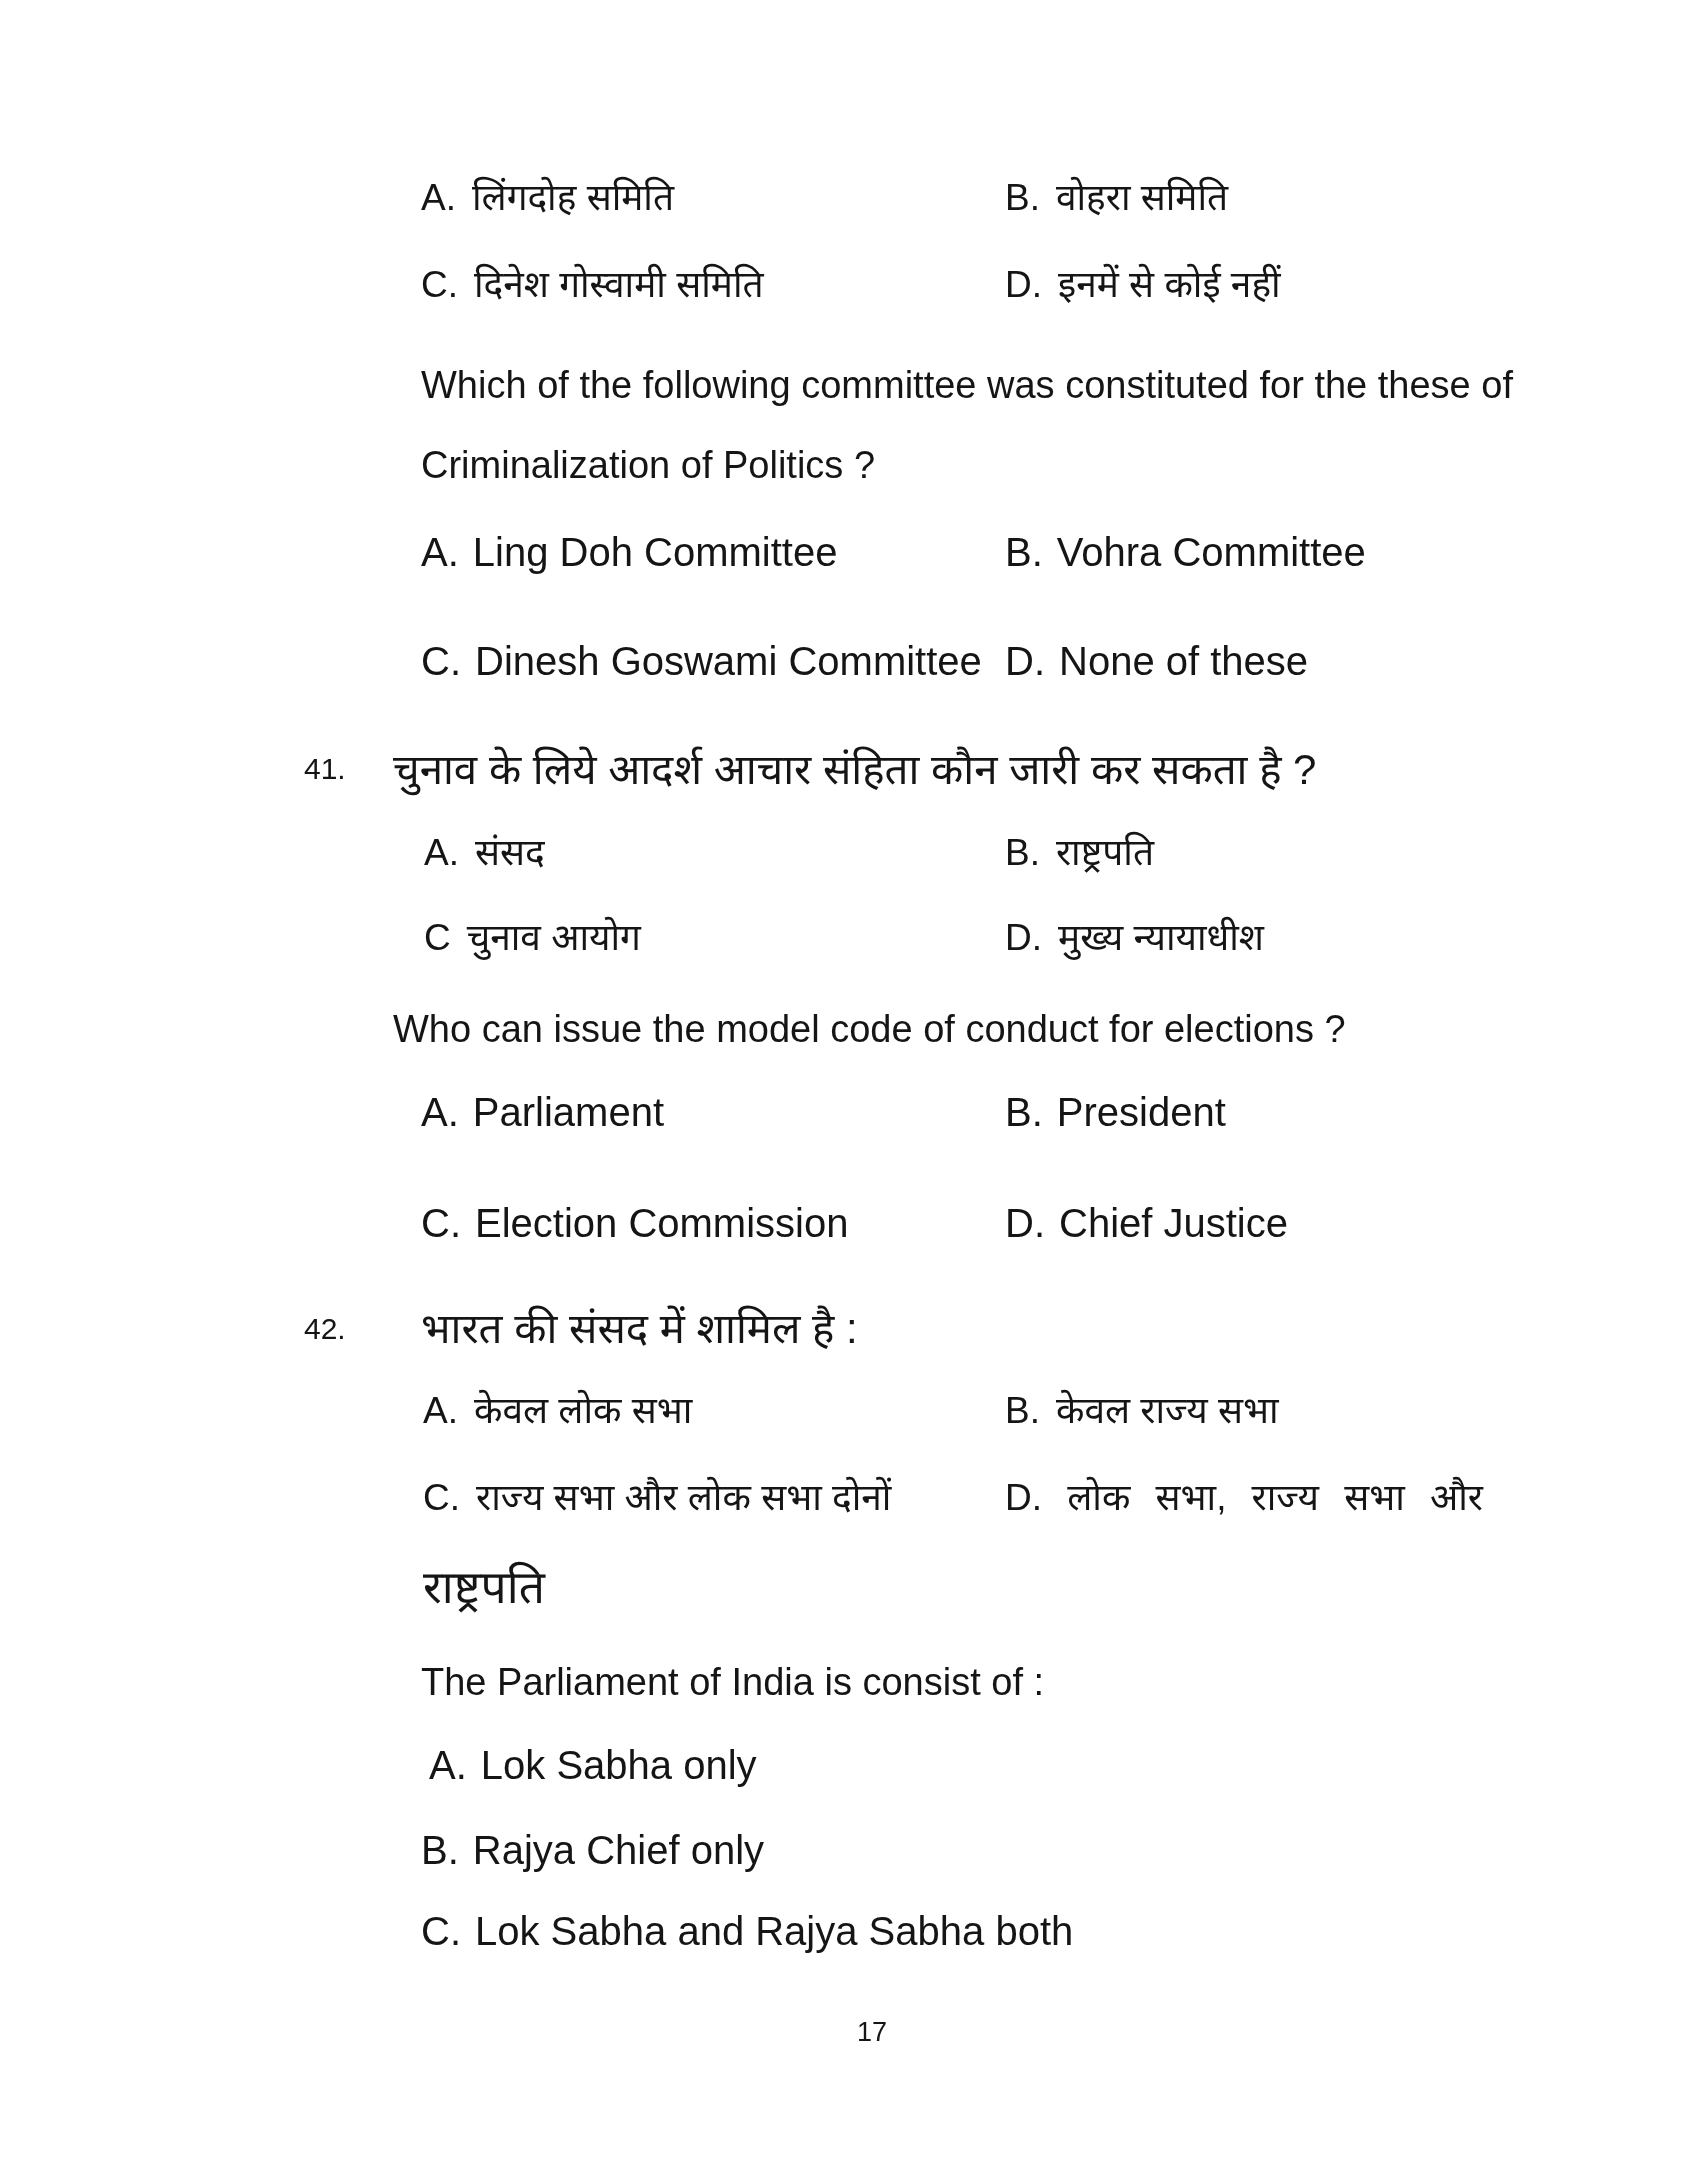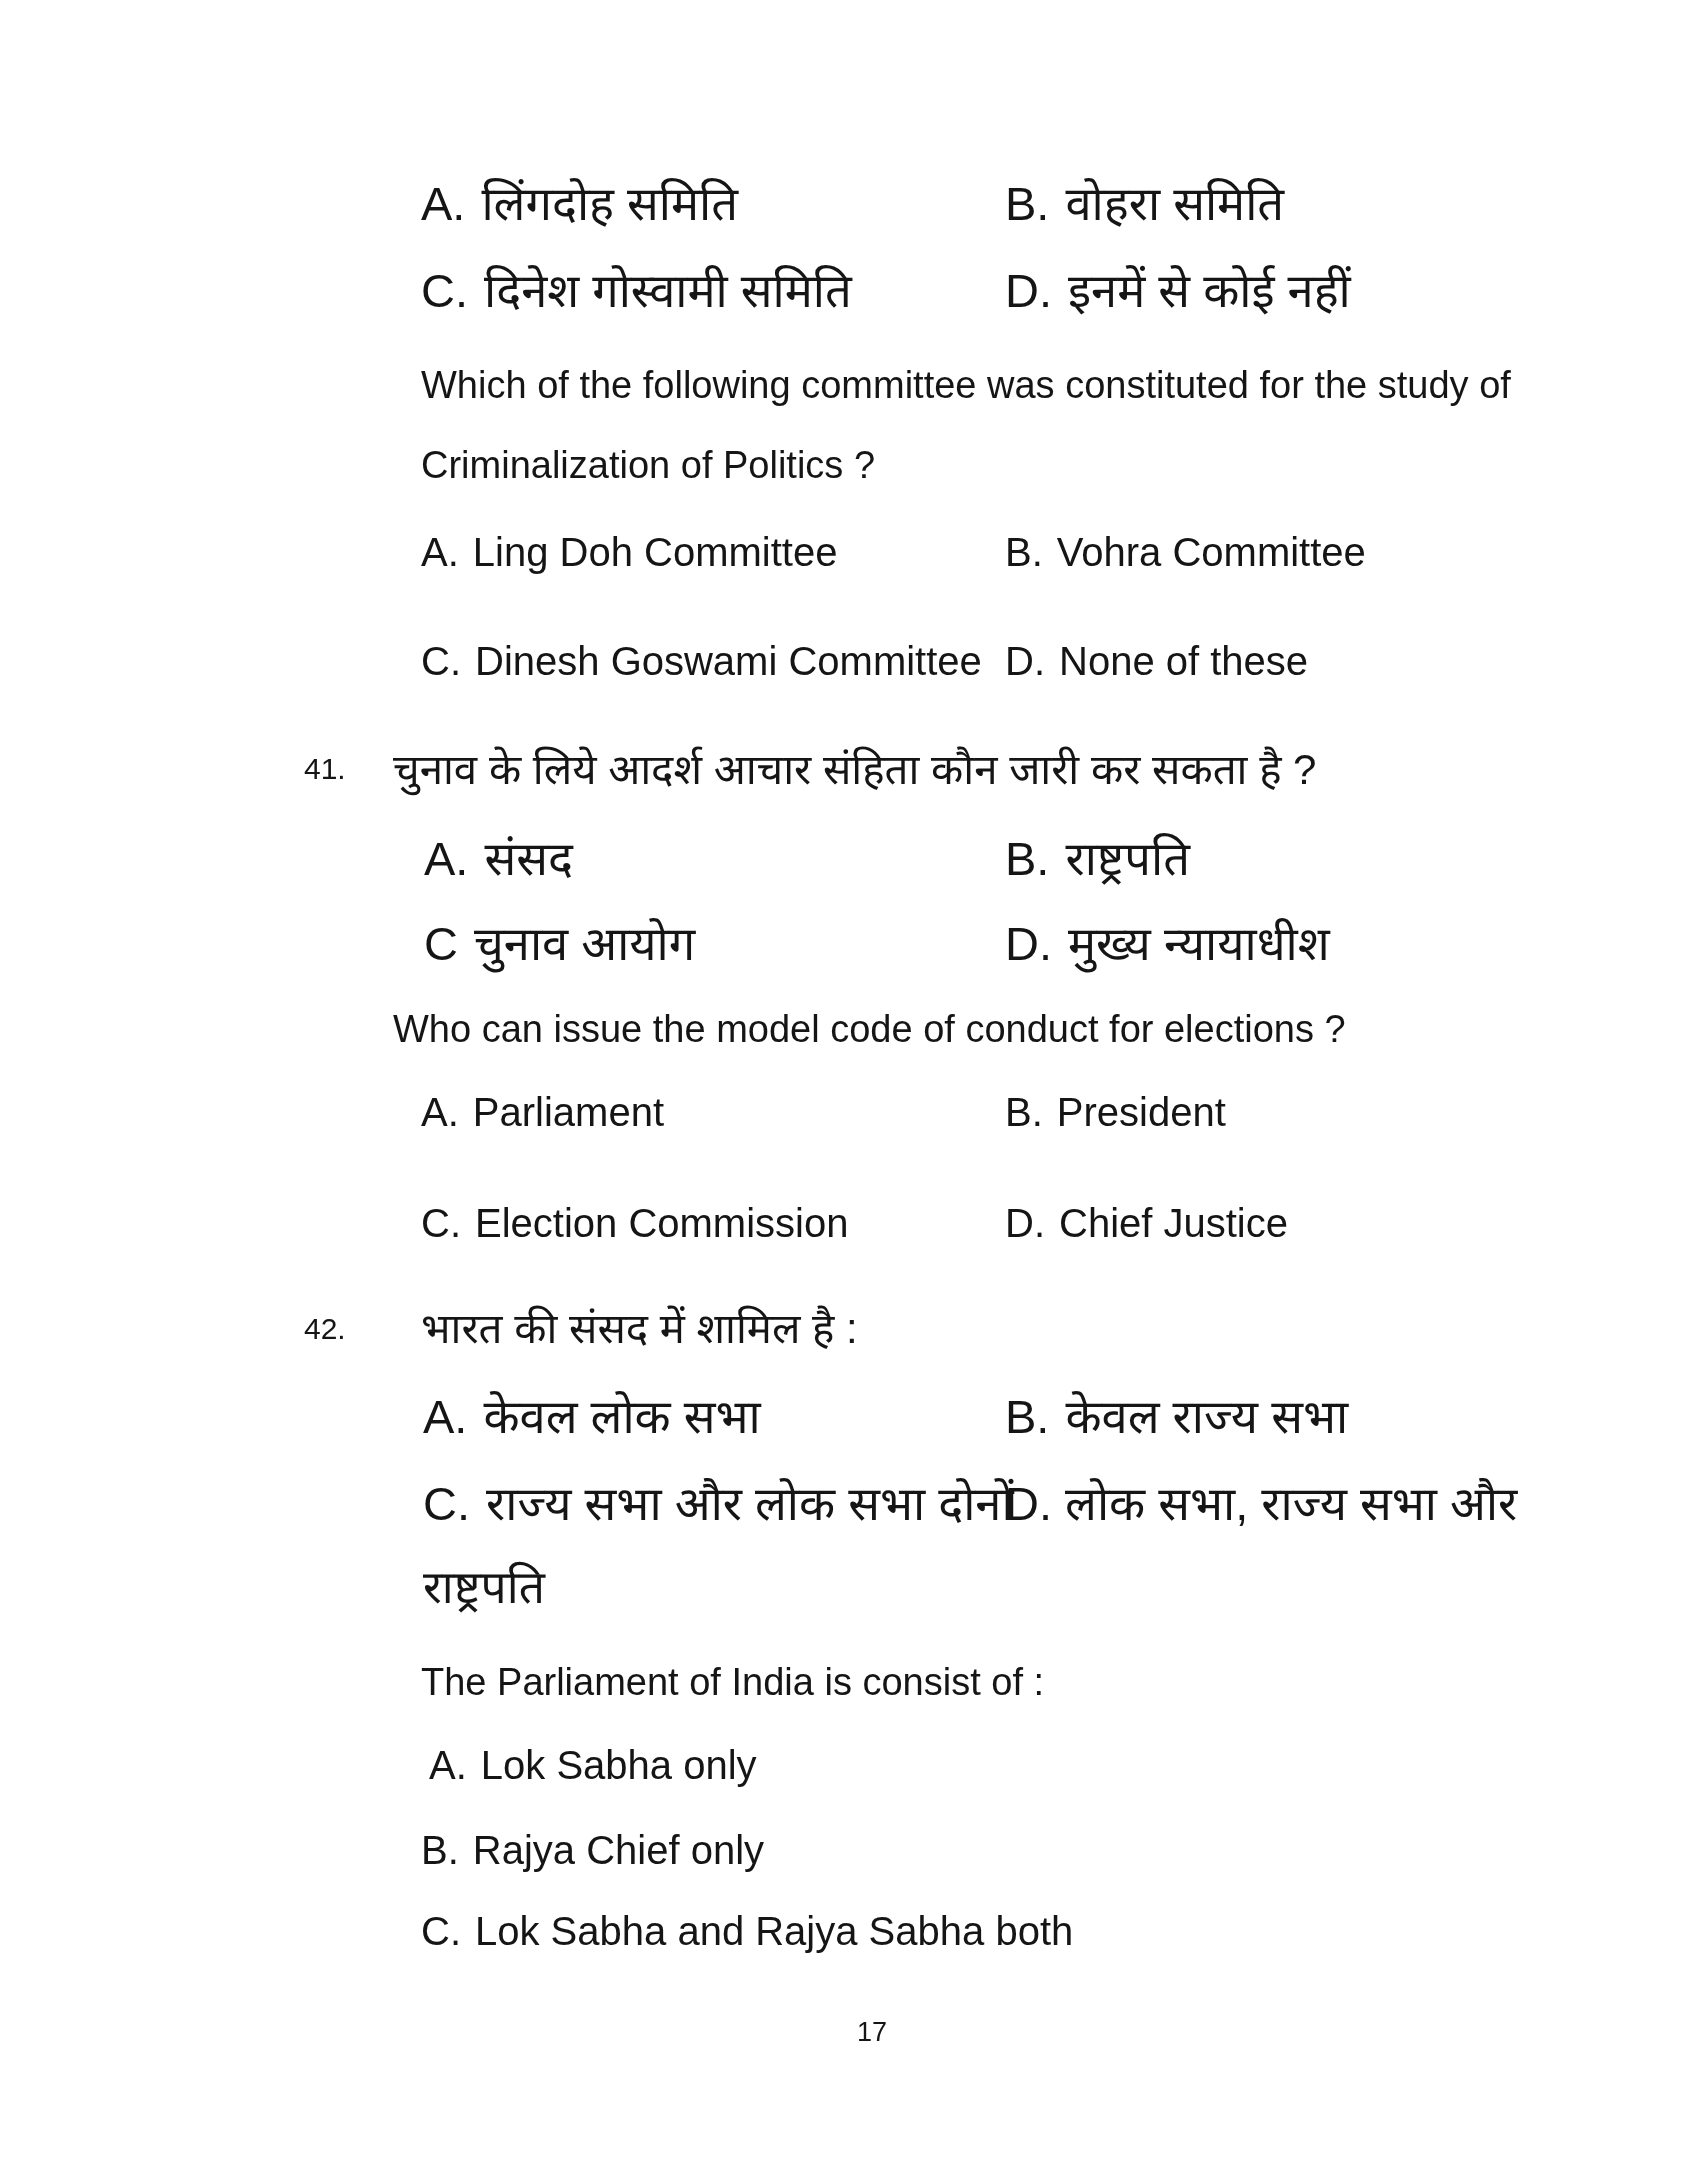--- a/index.html
+++ b/index.html
@@ -14,21 +14,21 @@
     background: #ffffff;
     font-family: "Liberation Sans", "DejaVu Sans", sans-serif;
     color: #151515;
     overflow: hidden;
   }
   .line {
     position: absolute;
     white-space: nowrap;
     line-height: 1.25;
   }
-  .hi-opt  { font-size: 47px; }
+  .hi-opt  { font-size: 37px; }
   .hi-q    { font-size: 42px; }
   .en-q    { font-size: 38px; }
   .en-opt  { font-size: 40px; }
   .qnum    { font-size: 30px; }
   .footer  { font-size: 27px; }
   .lbl-hi  { margin-right: 16px; }
   .lbl-en  { margin-right: 14px; }
   .justify-line {
     white-space: nowrap;
     text-align: justify;
@@ -38,21 +38,21 @@
 </head>
 <body>
 
 <div class="page">
 
   <div class="line hi-opt" style="left:421px; top:175px;"><span class="lbl-hi">A.</span><span>लिंगदोह समिति</span></div>
   <div class="line hi-opt" style="left:1005px; top:175px;"><span class="lbl-hi">B.</span><span>वोहरा समिति</span></div>
   <div class="line hi-opt" style="left:421px; top:262px;"><span class="lbl-hi">C.</span><span>दिनेश गोस्वामी समिति</span></div>
   <div class="line hi-opt" style="left:1005px; top:262px;"><span class="lbl-hi">D.</span><span>इनमें से कोई नहीं</span></div>
 
-  <div class="line en-q justify-line" style="left:421px; top:362px; width:1069px;">Which of the following committee was constituted for the study of</div>
+  <div class="line en-q justify-line" style="left:421px; top:362px; width:1069px;">Which of the following committee was constituted for the these of</div>
   <div class="line en-q" style="left:421px; top:442px;">Criminalization of Politics ?</div>
 
   <div class="line en-opt" style="left:421px; top:527px;"><span class="lbl-en">A.</span><span>Ling Doh Committee</span></div>
   <div class="line en-opt" style="left:421px; top:636px;"><span class="lbl-en">C.</span><span>Dinesh Goswami Committee</span></div>
   <div class="line en-opt" style="left:1005px; top:527px;"><span class="lbl-en">B.</span><span>Vohra Committee</span></div>
   <div class="line en-opt" style="left:1005px; top:636px;"><span class="lbl-en">D.</span><span>None of these</span></div>
 
   <div class="line qnum" style="left:304px; top:750px;">41.</div>
   <div class="line hi-q" style="left:393px; top:744px;">चुनाव के लिये आदर्श आचार संहिता कौन जारी कर सकता है ?</div>
 

